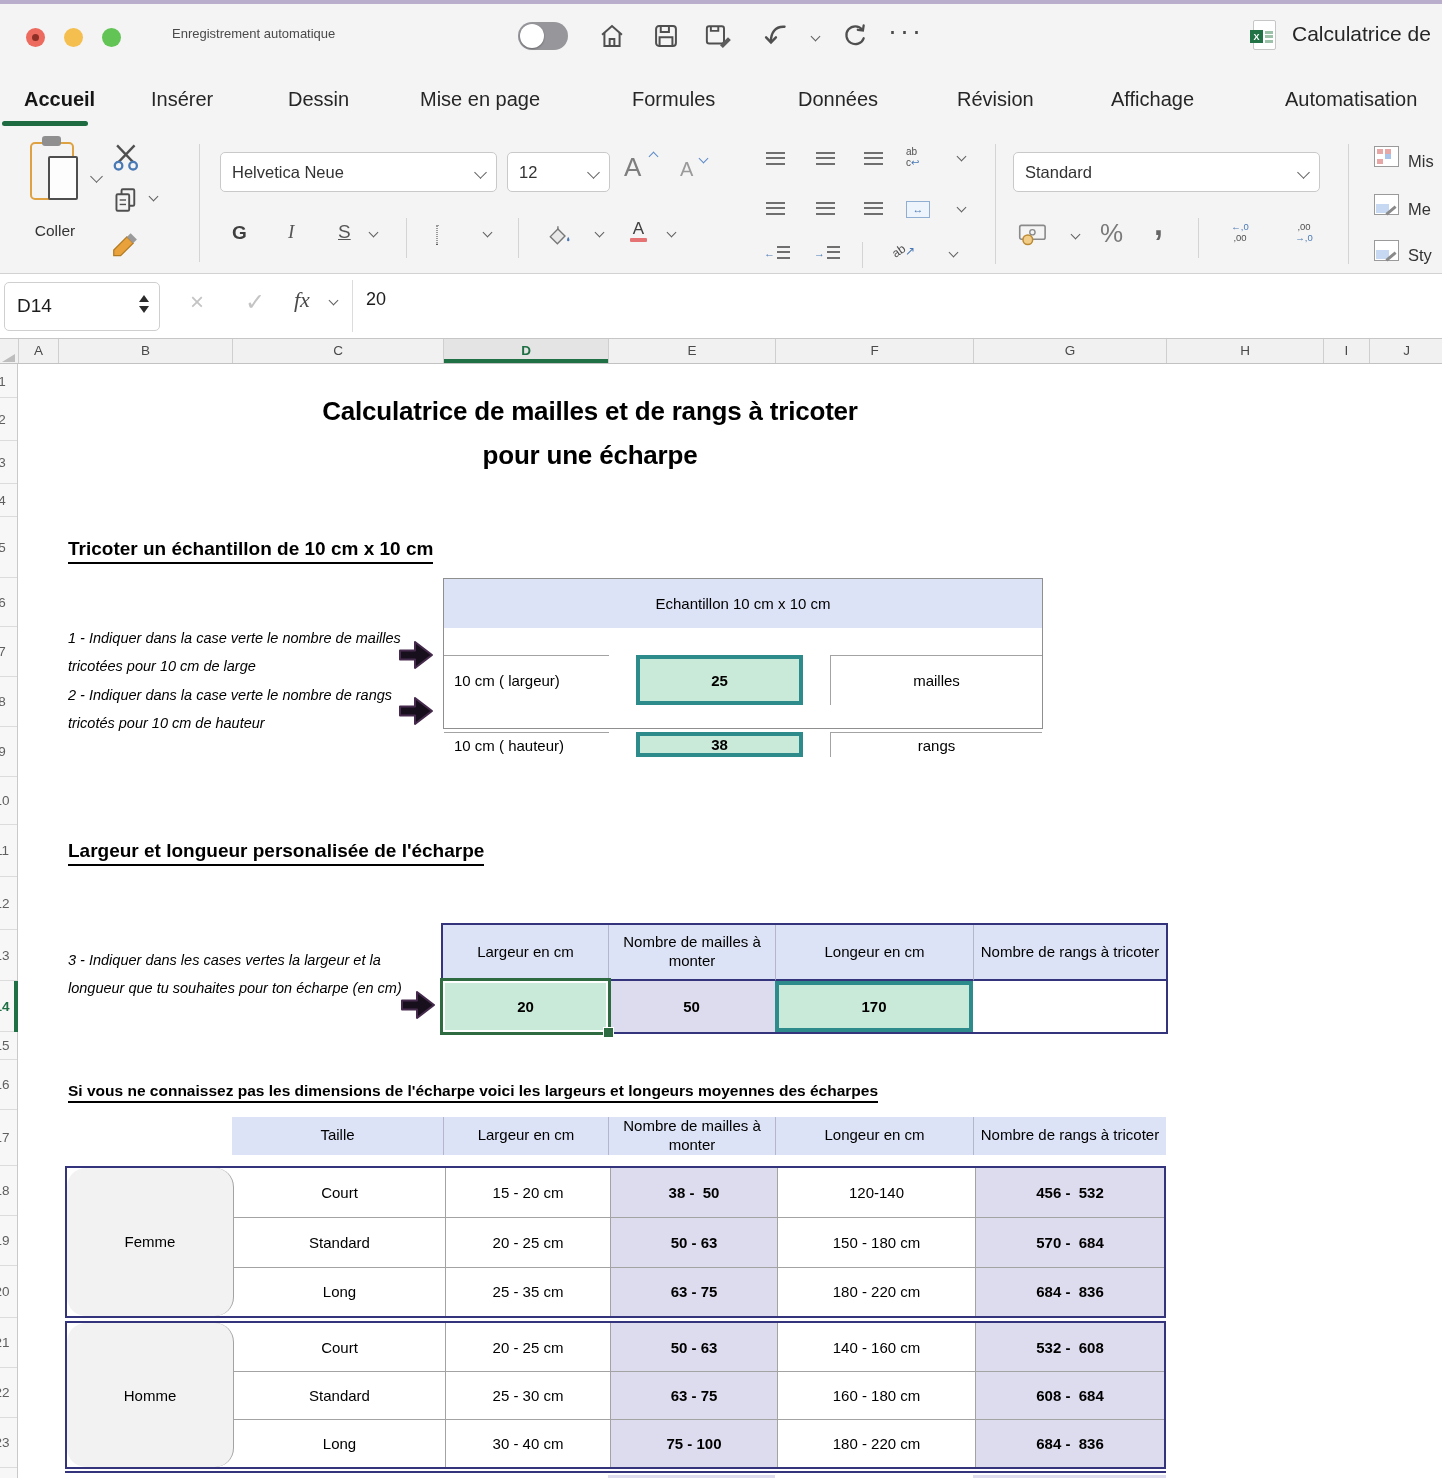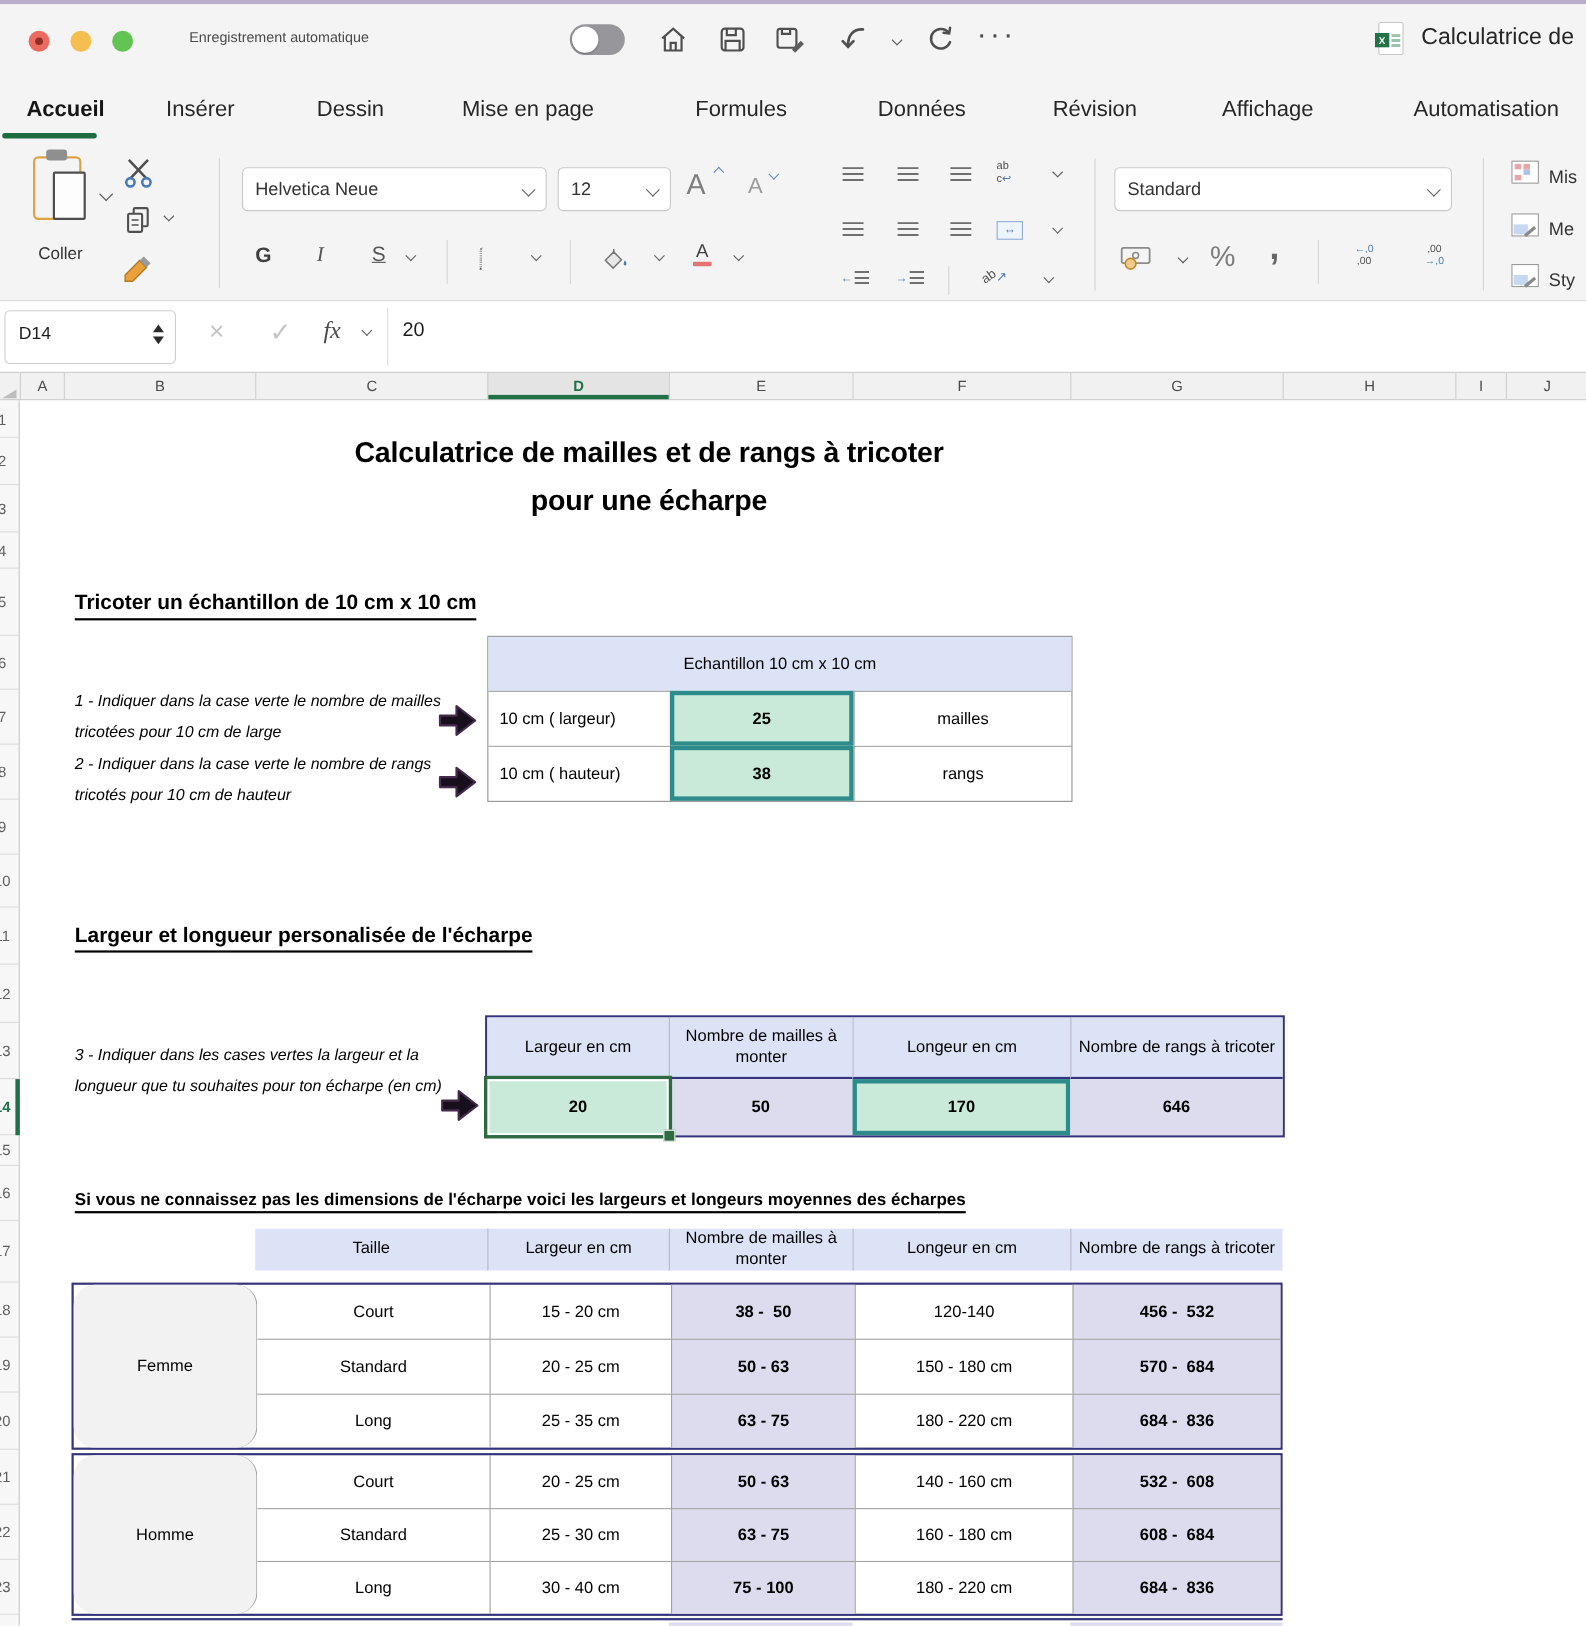--- a/index.html
+++ b/index.html
@@ -42,21 +42,21 @@
   .dec{font-size:9.5px;line-height:10.5px;color:#4f4f4f;text-align:center;width:36px;}
   .dec b{color:#4a7ab5;font-weight:normal;}
   .ared{display:flex;flex-direction:column;align-items:center;}
   .ared .ch{font-size:17px;color:#3f3f3f;line-height:17px;}
   .ared .bar{width:17px;height:4px;background:#e57373;border-radius:1px;margin-top:1px;}
   .style-ic{position:absolute;width:25px;height:21px;border:1px solid #9a9a9a;background:#fff;box-sizing:border-box;}
   .style-lbl{position:absolute;font-size:16.5px;color:#333;}
   
   .fbar{position:absolute;left:0;top:274px;width:1442px;height:65px;background:#fff;border-bottom:1px solid #c6c6c6;box-sizing:border-box;}
   .namebox{position:absolute;left:4px;top:8px;width:156px;height:49px;border:1px solid #cfcfcf;border-radius:5px;background:#fff;box-sizing:border-box;}
-  .namebox .ref{position:absolute;left:12px;top:12px;font-size:16px;color:#1c1c1c;}
+  .namebox .ref{position:absolute;left:12px;top:12px;font-size:19px;color:#1c1c1c;}
   .stepper{position:absolute;right:10px;top:12px;display:flex;flex-direction:column;gap:4px;}
   .tri-up{width:0;height:0;border-left:5px solid transparent;border-right:5px solid transparent;border-bottom:7px solid #2b2b2b;}
   .tri-dn{width:0;height:0;border-left:5px solid transparent;border-right:5px solid transparent;border-top:7px solid #2b2b2b;}
   .fx-x{position:absolute;left:190px;top:14px;font-size:24px;color:#c4c4c4;}
   .fx-ok{position:absolute;left:245px;top:14px;font-size:24px;color:#c4c4c4;}
   .fx-fx{position:absolute;left:294px;top:13px;font-size:22px;font-style:italic;font-family:"Liberation Serif","DejaVu Serif",serif;color:#4a4a4a;}
   .fx-chev{position:absolute;left:330px;top:26px;}
   .fx-sep{position:absolute;left:352px;top:6px;height:52px;border-left:1px solid #dcdcdc;}
   .fx-val{position:absolute;left:366px;top:15px;font-size:18px;color:#1c1c1c;}
   
@@ -74,22 +74,22 @@
   .sheet-bg{position:absolute;left:18px;top:364px;width:1424px;height:1114px;background:#fff;}
   .title-line{position:absolute;left:170px;width:840px;text-align:center;font-size:26px;font-weight:bold;letter-spacing:-0.2px;}
   .h-big{position:absolute;left:68px;font-size:19px;font-weight:bold;border-bottom:2.5px solid #000;padding-bottom:2px;white-space:nowrap;}
   .h-small{position:absolute;left:68px;font-size:15.5px;font-weight:bold;border-bottom:2px solid #000;padding-bottom:1px;white-space:nowrap;}
   .instr{position:absolute;left:68px;font-size:14.5px;font-style:italic;line-height:28px;}
   .blk-arrow{position:absolute;width:36px;height:34px;}
   .lavH{background:#dde3f6;}
   .lavC{background:#dddcee;}
   .greenC{background:#c9ead8;}
   
-  .ech{position:absolute;left:443px;top:578px;width:532px;height:151px;border:1px solid #8f8f8f;box-sizing:border-box;
-       display:grid;grid-template-columns:165px 167px 1fr;grid-template-rows:49px 50px 1fr;}
+  .ech{position:absolute;left:443px;top:578px;width:600px;height:151px;border:1px solid #8f8f8f;box-sizing:border-box;
+       display:grid;grid-template-columns:165px 167px 1fr;grid-template-rows:49px 50px 1fr;gap:27px;}
   .ech .head{grid-column:1/4;display:flex;align-items:center;justify-content:center;font-size:15px;}
   .cell{display:flex;align-items:center;justify-content:center;font-size:15px;box-sizing:border-box;}
   .cell.lft{justify-content:flex-start;padding-left:10px;}
   .cell.bt{border-top:1px solid #a3a3a3;}
   .cell.bl{border-left:1px solid #a3a3a3;}
   .cell.b{font-weight:bold;}
   .teal{border:4px solid #2e8b8c !important;background:#c9ead8;font-weight:bold;}
   
   .t2{position:absolute;left:441px;top:923px;width:727px;height:111px;border:2px solid #34347c;box-sizing:border-box;
       display:grid;grid-template-columns:165px 167px 198px 1fr;grid-template-rows:56px 1fr;}
@@ -471,21 +471,20 @@
 </span>
 
 <div class="t2">
   <div class="hc">Largeur en cm</div>
   <div class="hc">Nombre de mailles à monter</div>
   <div class="hc">Longeur en cm</div>
   <div class="hc">Nombre de rangs à tricoter</div>
   <div class="cell b greenC">20</div>
   <div class="cell b lavC">50</div>
   <div class="cell b teal">170</div>
-  <div class="cell b lavC">646</div>
 </div>
 <div class="sel-cell">
   <span class="handle"></span>
 </div>
 
 <div class="h-small" style="top:1082px;">Si vous ne connaissez pas les dimensions de l'écharpe voici les largeurs et longeurs moyennes des écharpes</div>
 
 <div class="t3head">
   <div class="hc">Taille</div>
   <div class="hc">Largeur en cm</div>

